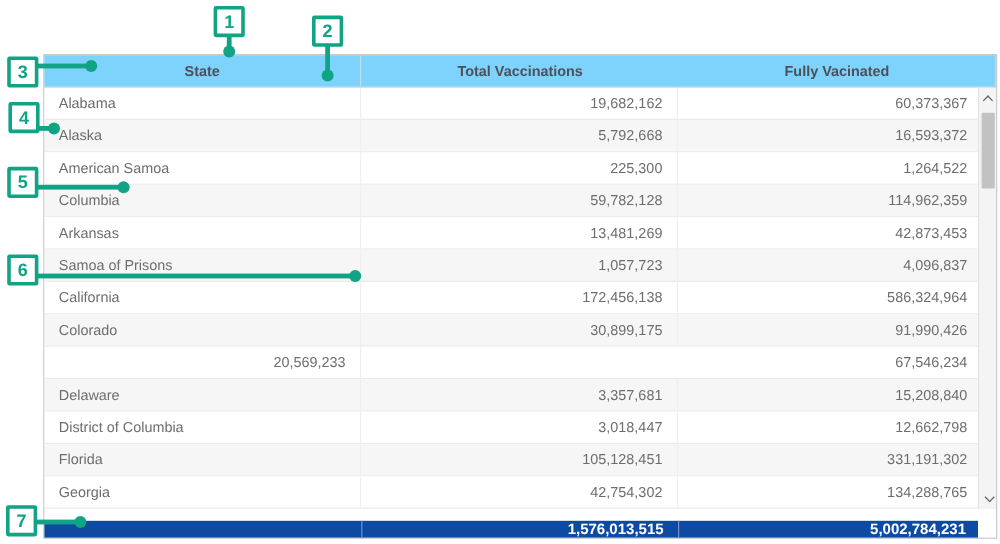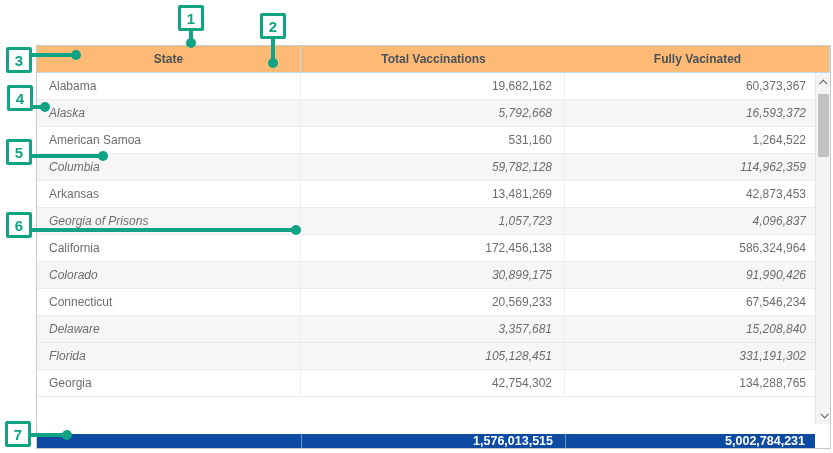--- a/index.html
+++ b/index.html
@@ -7,35 +7,35 @@
     width:833px;height:453px;position:relative;overflow:hidden;
     background:#ffffff;
     font-family:"Liberation Sans", sans-serif;
   }
   
   .table-outer{
     position:absolute;left:36px;top:45px;width:795px;height:404px;
     border:1px solid #c9c9c9;background:#ffffff;box-sizing:border-box;
   }
   .thead{
-    display:flex;height:26px;background:#fdba74;border-bottom:1px solid #c3d8ea;
+    display:flex;height:26px;background:#7dd3fc;border-bottom:1px solid #c3d8ea;
   }
   .th{
     box-sizing:border-box;display:flex;align-items:center;justify-content:center;
     font-size:12px;font-weight:bold;color:#4c5159;border-right:1px solid #c3d8ea;
   }
   .th.c1{width:264px;}
   .th.c2{width:264px;}
   .th.c3{flex:1;border-right:none;}
   .tbody{position:relative;height:357px;overflow:hidden;}
   .row{
     display:flex;height:27px;box-sizing:border-box;border-bottom:1px solid #ebebeb;
     background:#ffffff;
   }
-  .row.alt{background:#f6f6f6;font-style:italic;}
+  .row.alt{background:#f6f6f6;}
   .cell{
     box-sizing:border-box;display:flex;align-items:center;
     font-size:12px;color:#6d6d6d;border-right:1px solid #efefef;
   }
   .cell.state{width:264px;padding-left:12px;}
   .cell.num{width:264px;justify-content:flex-end;padding-right:12px;text-align:right;}
   .cell.num.last{flex:1;border-right:none;padding-right:24px;}
   
   .vscroll{
     position:absolute;top:0;right:0;width:15px;height:351px;background:#f4f4f4;
@@ -94,57 +94,61 @@
           <span class="cell num">19,682,162</span>
           <span class="cell num last">60,373,367</span>
         </div>
         <div class="row alt">
           <span class="cell state">Alaska</span>
           <span class="cell num">5,792,668</span>
           <span class="cell num last">16,593,372</span>
         </div>
         <div class="row">
           <span class="cell state">American Samoa</span>
-          <span class="cell num">531,160</span>
+          <span class="cell num">225,300</span>
           <span class="cell num last">1,264,522</span>
         </div>
         <div class="row alt">
           <span class="cell state">Columbia</span>
           <span class="cell num">59,782,128</span>
           <span class="cell num last">114,962,359</span>
         </div>
         <div class="row">
           <span class="cell state">Arkansas</span>
           <span class="cell num">13,481,269</span>
           <span class="cell num last">42,873,453</span>
         </div>
         <div class="row alt">
-          <span class="cell state">Georgia of Prisons</span>
+          <span class="cell state">Samoa of Prisons</span>
           <span class="cell num">1,057,723</span>
           <span class="cell num last">4,096,837</span>
         </div>
         <div class="row">
           <span class="cell state">California</span>
           <span class="cell num">172,456,138</span>
           <span class="cell num last">586,324,964</span>
         </div>
         <div class="row alt">
           <span class="cell state">Colorado</span>
           <span class="cell num">30,899,175</span>
           <span class="cell num last">91,990,426</span>
         </div>
         <div class="row">
-          <span class="cell state">Connecticut</span>
           <span class="cell num">20,569,233</span>
           <span class="cell num last">67,546,234</span>
         </div>
         <div class="row alt">
           <span class="cell state">Delaware</span>
           <span class="cell num">3,357,681</span>
           <span class="cell num last">15,208,840</span>
+        </div>
+        <div class="row">
+          <span class="cell state">District of Columbia</span>
+          <span class="cell num">3,018,447</span>
+          <span class="cell num last">12,662,798</span>
         </div>
         <div class="row alt">
           <span class="cell state">Florida</span>
           <span class="cell num">105,128,451</span>
           <span class="cell num last">331,191,302</span>
         </div>
         <div class="row">
           <span class="cell state">Georgia</span>
           <span class="cell num">42,754,302</span>
           <span class="cell num last">134,288,765</span>

